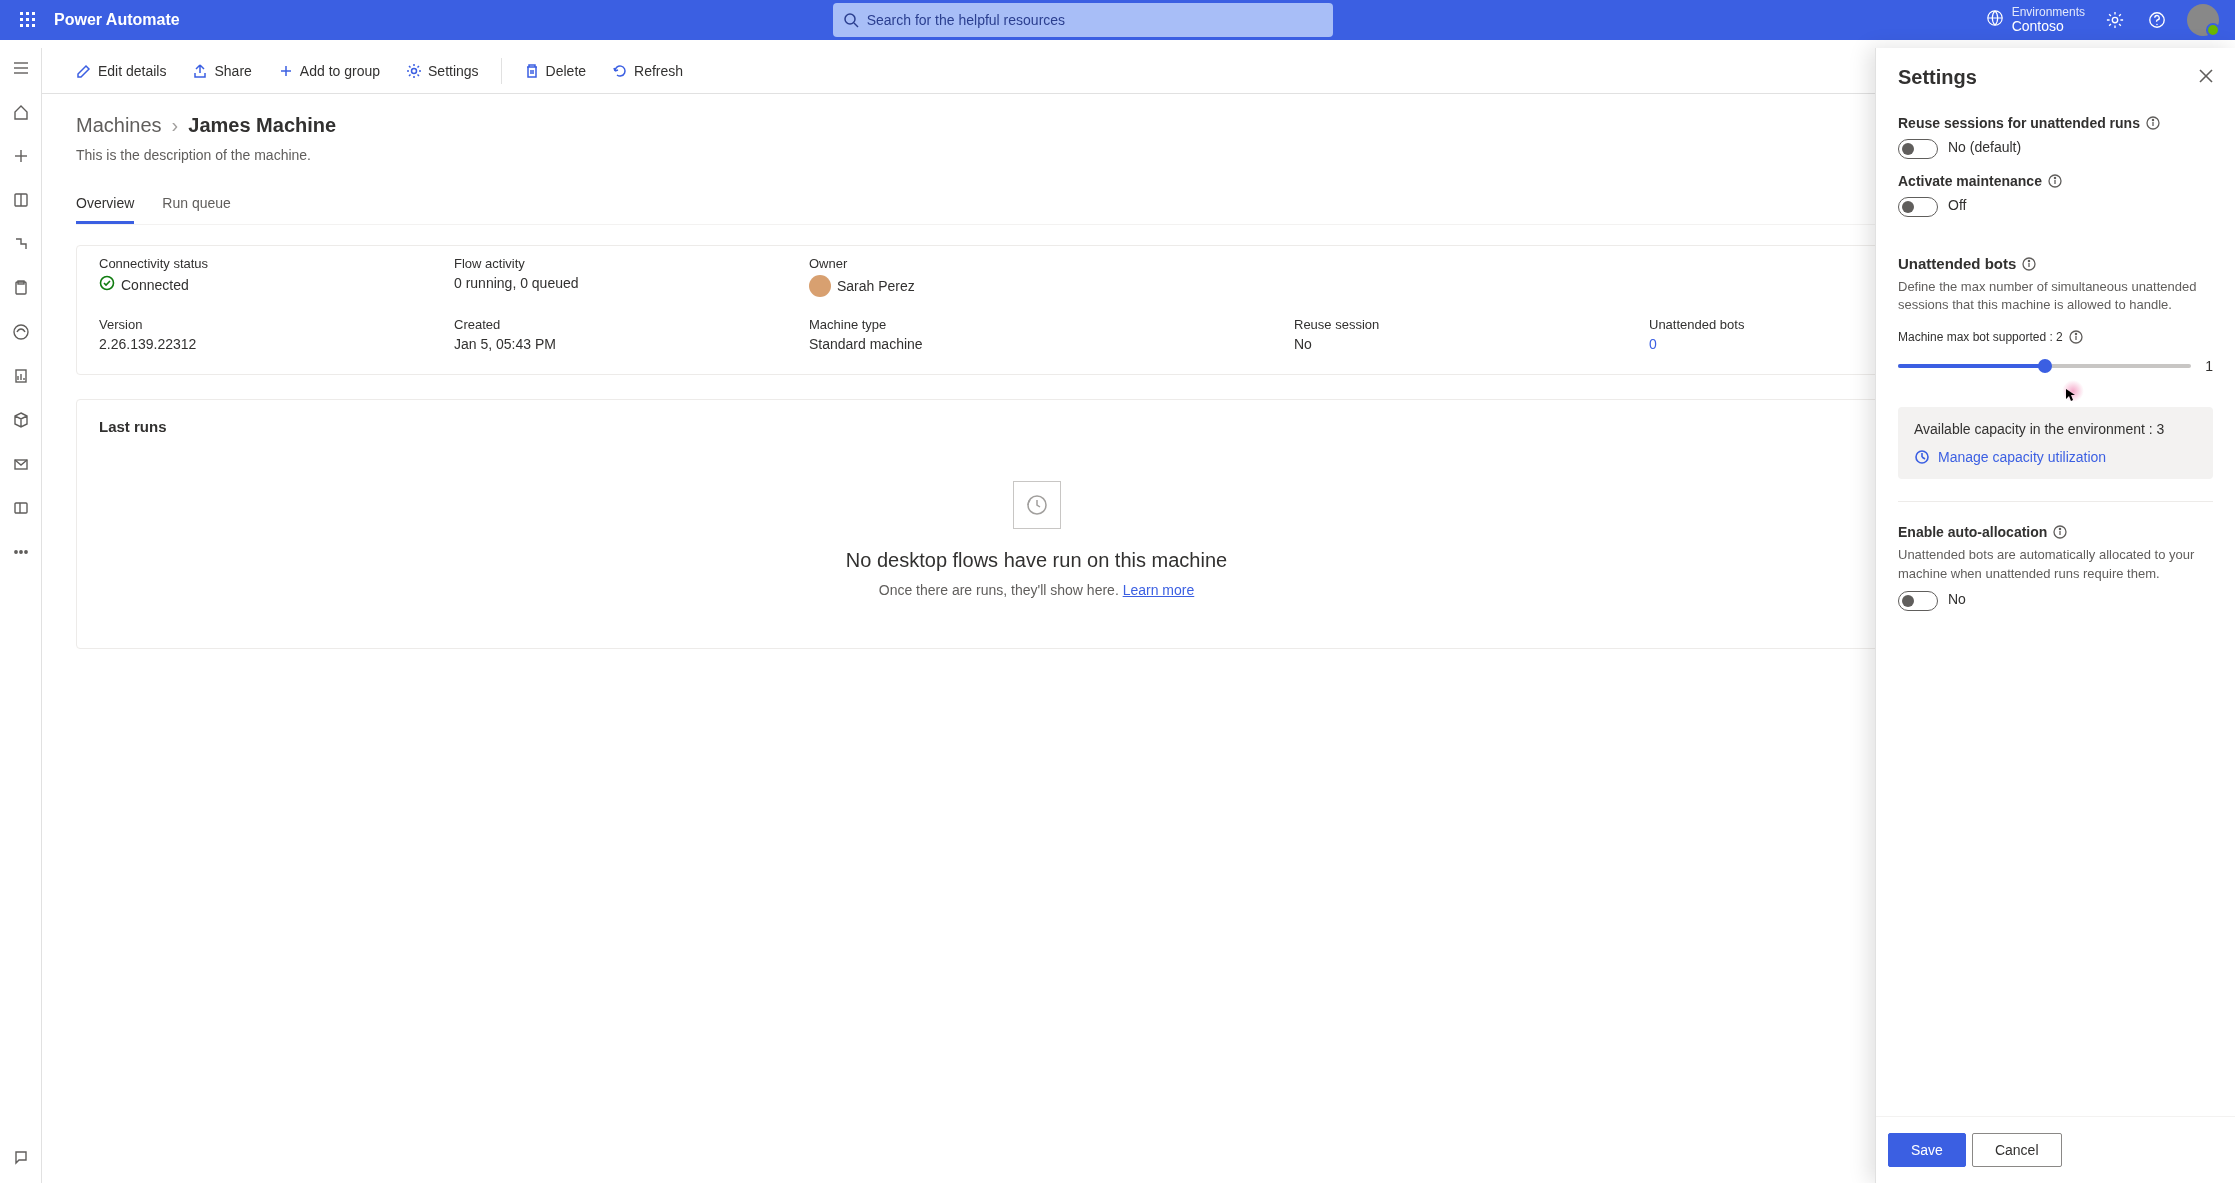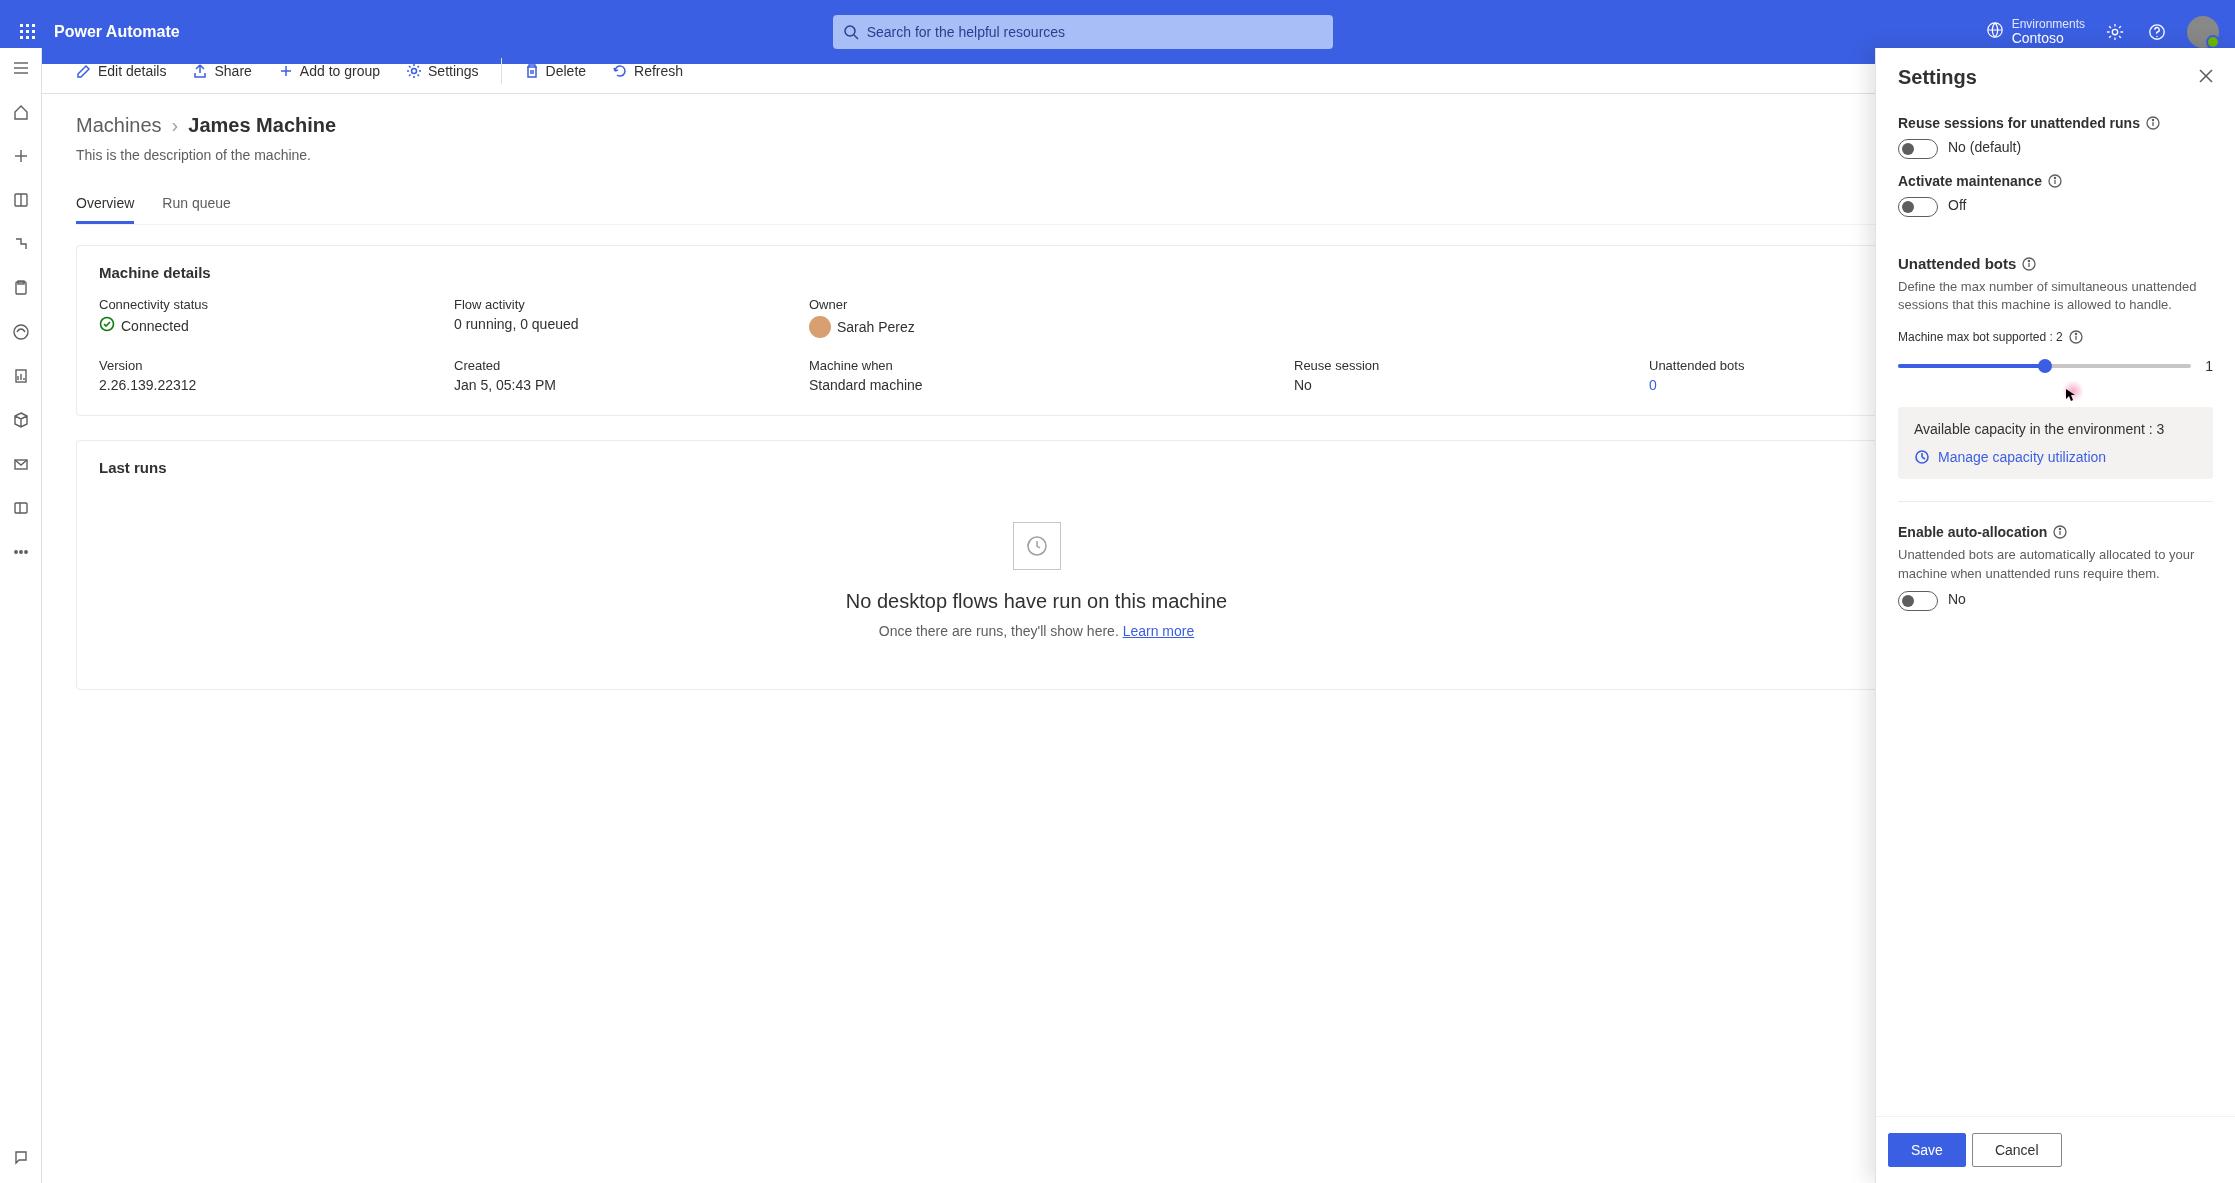--- a/index.html
+++ b/index.html
@@ -1,19 +1,19 @@
 <!DOCTYPE html>
 <html><head>
 <meta charset="utf-8">
 <style>
 * { box-sizing: border-box; margin: 0; padding: 0; font-family: "Segoe UI", -apple-system, sans-serif; }
 body { background: #fff; color: #323130; overflow: hidden; }
 
 
-.topbar { height: 64px; background: #3b5fe2; display: flex; align-items: center; color: #fff; padding: 0 8px; }
+.topbar { height: 40px; background: #3b5fe2; display: flex; align-items: center; color: #fff; padding: 0 8px; }
 .waffle { width: 40px; height: 40px; display:flex; align-items:center; justify-content:center; cursor:pointer;}
 .waffle svg { width:18px; height:18px; fill:#fff; }
 .app-title { font-size: 16px; font-weight: 600; margin-left: 6px; }
 .searchbox { margin-left: auto; margin-right: auto; width: 500px; height: 34px; background: #a8bef7; border-radius: 4px; display:flex; align-items:center; padding: 0 10px; color:#2a3e8f;}
 .searchbox input { border:none; background:transparent; flex:1; font-size:14px; color:#2a3e8f; outline:none; }
 .searchbox input::placeholder { color:#2a3e8f; }
 .topbar-right { display:flex; align-items:center; gap:18px; padding-right:8px;}
 .env { display:flex; align-items:center; gap:8px; font-size:12px; line-height:1.1;}
 .env-icon svg { width:18px; height:18px; fill:#fff; stroke:#fff;}
 .topbar-icon { width:24px; display:flex; justify-content:center; cursor:pointer;}
@@ -292,21 +292,20 @@
 
   <div class="tabs">
     <div class="tab active">Overview</div>
     <div class="tab">Run queue</div>
   </div>
 
   <div class="content-row">
     <div class="card-left-col">
 
       <div class="card">
-        <div class="card-h">Machine details</div>
         <div class="details-grid">
           <div>
             <div class="field-label">Connectivity status</div>
             <div class="field-val">
               <span class="status-dot"><svg viewBox="0 0 16 16">
                     <circle cx="8" cy="8" r="6.5"></circle>
                     <path d="M5 8 l2 2 l4-4"></path>
                   </svg></span>
               <span>Connected</span>
             </div>
@@ -332,21 +331,21 @@
                 <span>2.26.139.22312</span>
               </div>
           </div>
           <div>
             <div class="field-label">Created</div>
             <div class="field-val">
                 <span>Jan 5, 05:43 PM</span>
               </div>
           </div>
           <div>
-            <div class="field-label">Machine when</div>
+            <div class="field-label">Machine type</div>
             <div class="field-val">
                 <span>Standard machine</span>
               </div>
           </div>
           <div>
             <div class="field-label">Reuse session</div>
             <div class="field-val">
                 <span>No</span>
               </div>
           </div>

